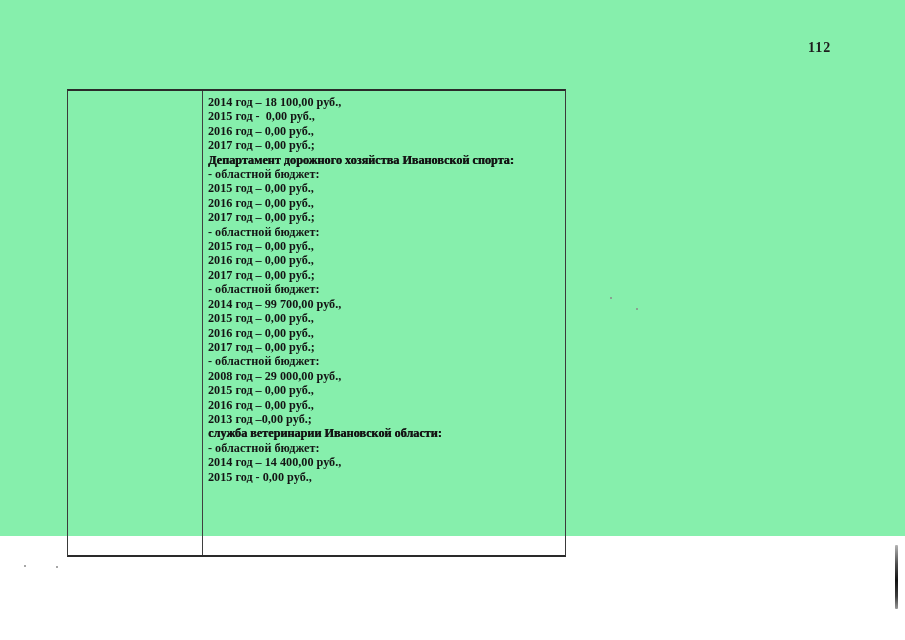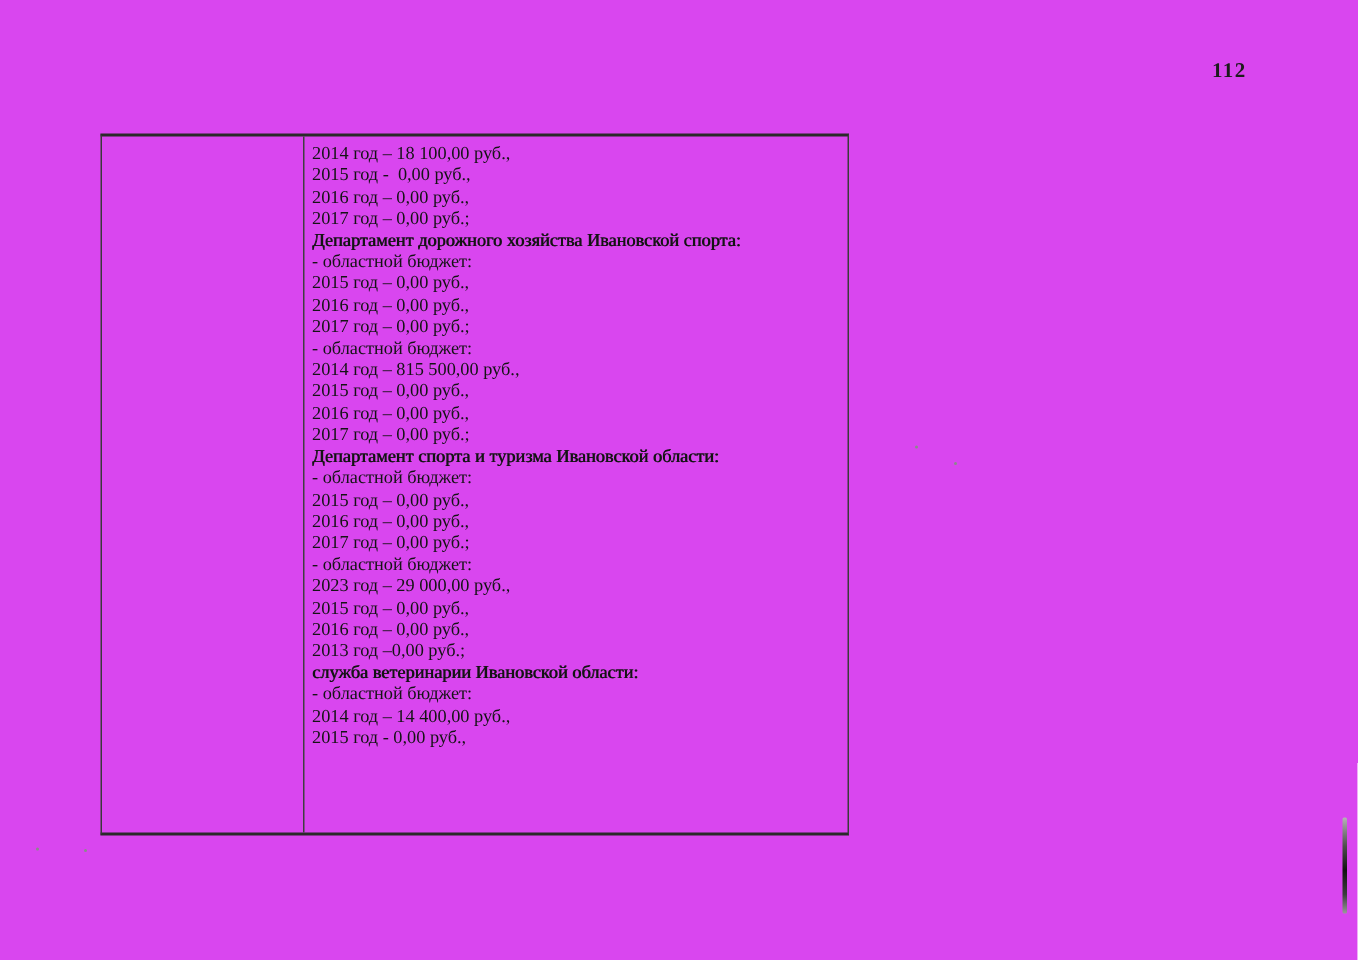--- a/index.html
+++ b/index.html
@@ -7,22 +7,22 @@
     padding: 0;
     background: #ffffff;
     width: 905px;
     height: 640px;
     overflow: hidden;
     font-family: "Liberation Serif", serif;
   }
   .page {
     position: relative;
     width: 905px;
-    height: 640px;
-    background: #d946ef;
+    height: 536px;
+    background: #86efac;
     color: #161616;
   }
   .page-number {
     position: absolute;
     left: 808px;
     top: 40px;
     font-size: 14px;
     font-weight: bold;
     letter-spacing: 1px;
     color: #1c1c1c;
@@ -44,20 +44,21 @@
     width: 135px;
     flex: 0 0 135px;
     border-right: 1.5px solid #3f3f3f;
     box-sizing: border-box;
   }
   .cell-right {
     flex: 1;
     padding: 4px 4px 0 5px;
     box-sizing: border-box;
     overflow: hidden;
+    font-weight: bold;
   }
   .line {
     font-size: 12.2px;
     line-height: 14.4px;
     white-space: pre;
     color: #141414;
   }
   .line.dept {
     text-shadow: 0.45px 0 0 currentColor; 
   }
@@ -91,31 +92,30 @@
         <div class="line">2014 год – 18 100,00 руб.,</div>
         <div class="line">2015 год -  0,00 руб.,</div>
         <div class="line">2016 год – 0,00 руб.,</div>
         <div class="line">2017 год – 0,00 руб.;</div>
         <div class="line dept">Департамент дорожного хозяйства Ивановской спорта:</div>
         <div class="line">- областной бюджет:</div>
         <div class="line">2015 год – 0,00 руб.,</div>
         <div class="line">2016 год – 0,00 руб.,</div>
         <div class="line">2017 год – 0,00 руб.;</div>
         <div class="line">- областной бюджет:</div>
-        <div class="line">2014 год – 815 500,00 руб.,</div>
-        <div class="line">2015 год – 0,00 руб.,</div>
-        <div class="line">2016 год – 0,00 руб.,</div>
-        <div class="line">2017 год – 0,00 руб.;</div>
-        <div class="line dept">Департамент спорта и туризма Ивановской области:</div>
-        <div class="line">- областной бюджет:</div>
         <div class="line">2015 год – 0,00 руб.,</div>
         <div class="line">2016 год – 0,00 руб.,</div>
         <div class="line">2017 год – 0,00 руб.;</div>
         <div class="line">- областной бюджет:</div>
-        <div class="line">2023 год – 29 000,00 руб.,</div>
+        <div class="line">2014 год – 99 700,00 руб.,</div>
+        <div class="line">2015 год – 0,00 руб.,</div>
+        <div class="line">2016 год – 0,00 руб.,</div>
+        <div class="line">2017 год – 0,00 руб.;</div>
+        <div class="line">- областной бюджет:</div>
+        <div class="line">2008 год – 29 000,00 руб.,</div>
         <div class="line">2015 год – 0,00 руб.,</div>
         <div class="line">2016 год – 0,00 руб.,</div>
         <div class="line">2013 год –0,00 руб.;</div>
         <div class="line dept">служба ветеринарии Ивановской области:</div>
         <div class="line">- областной бюджет:</div>
         <div class="line">2014 год – 14 400,00 руб.,</div>
         <div class="line">2015 год - 0,00 руб.,</div>
       </div>
   </div>
 

